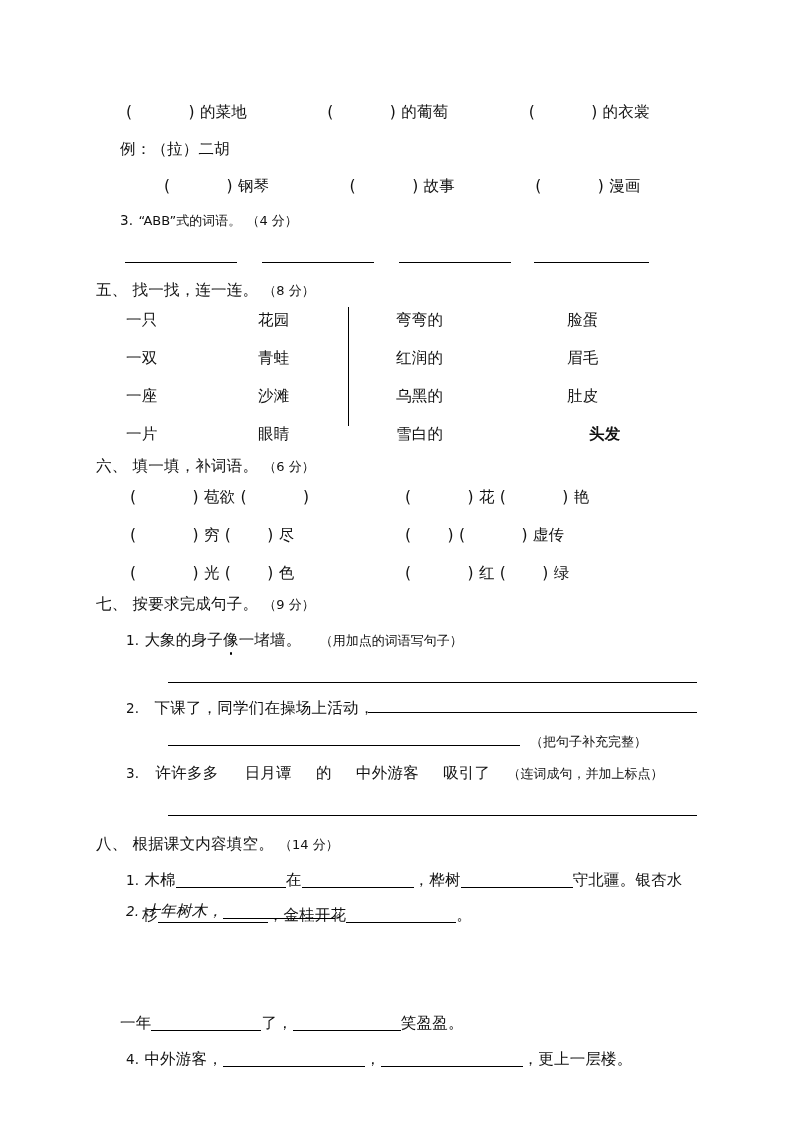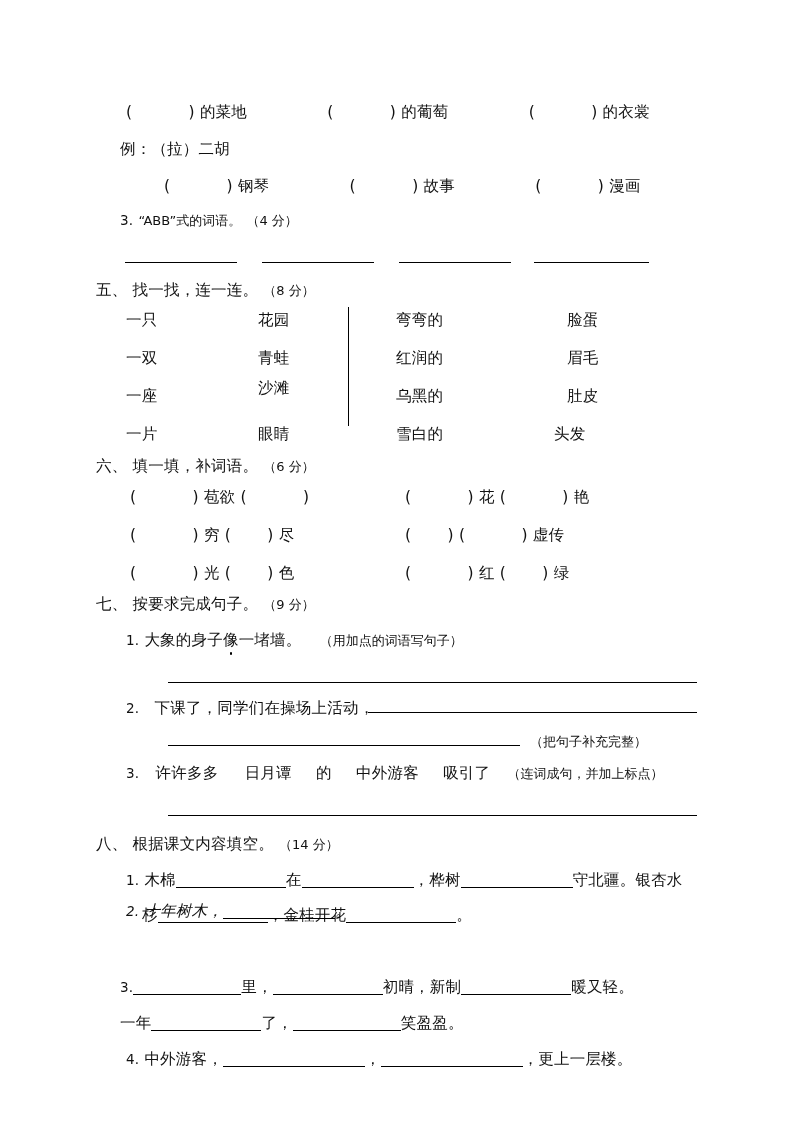--- a/index.html
+++ b/index.html
@@ -148,34 +148,34 @@
     <span class="score">（8 分）</span>
   </div>
 
   <div class="row" style="left:126px; top:313px;">一只</div>
   <div class="row" style="left:126px; top:351px;">一双</div>
   <div class="row" style="left:126px; top:389px;">一座</div>
   <div class="row" style="left:126px; top:427px;">一片</div>
 
   <div class="row" style="left:258px; top:313px;">花园</div>
   <div class="row" style="left:258px; top:351px;">青蛙</div>
-  <div class="row" style="left:258px; top:381px;">沙滩</div>
+  <div class="row" style="left:258px; top:389px;">沙滩</div>
   <div class="row" style="left:258px; top:427px;">眼睛</div>
 
   <div class="vdiv" style="left:348px; top:307px; height:119px;"></div>
 
   <div class="row" style="left:396px; top:313px;">弯弯的</div>
   <div class="row" style="left:396px; top:351px;">红润的</div>
   <div class="row" style="left:396px; top:389px;">乌黑的</div>
   <div class="row" style="left:396px; top:427px;">雪白的</div>
 
   <div class="row" style="left:567px; top:313px;">脸蛋</div>
   <div class="row" style="left:567px; top:351px;">眉毛</div>
   <div class="row" style="left:567px; top:389px;">肚皮</div>
-  <div class="row" style="left:554px; top:427px;">头发</div>
+  <div class="row" style="left:589px; top:427px;font-weight:bold;">头发</div>
 
   <div class="hdr" style="left:96px; top:459px;">
     <span>六、</span>
     <span>填一填，补词语。</span>
     <span class="score">（6 分）</span>
   </div>
 
   <div class="row" style="left:130px; top:490px;">
     <span>(</span>
     <span class="gapM"></span>
@@ -291,23 +291,20 @@
   </div>
   <div class="row" style="left:142px; top:908px;">
     <span>杉</span><span class="ib" style="width:110px;"></span><span>，金桂开花</span><span class="ib" style="width:110px;"></span><span>。</span>
   </div>
 
   <div class="row" style="left:126px; top:904px;font-style:italic;">
     <span class="small-num">2.</span>
     <span>十年树木，</span><span class="ib" style="width:112px;"></span><span>。</span>
   </div>
 
-  <div class="row" style="left:120px; top:980px;">
-    <span class="small-num">3.</span><span class="ib" style="width:108px;"></span><span>里，</span><span class="ib" style="width:110px;"></span><span>初晴，新制</span><span class="ib" style="width:110px;"></span><span>暖又轻。</span>
-  </div>
   <div class="row" style="left:120px; top:1016px;">
     <span>一年</span><span class="ib" style="width:110px;"></span><span>了，</span><span class="ib" style="width:108px;"></span><span>笑盈盈。</span>
   </div>
 
   <div class="row" style="left:126px; top:1052px;">
     <span class="small-num">4.</span>
     <span>中外游客，</span><span class="ib" style="width:142px;"></span><span>，</span><span class="ib" style="width:142px;"></span><span>，更上一层楼。</span>
   </div>
 
 </div>

